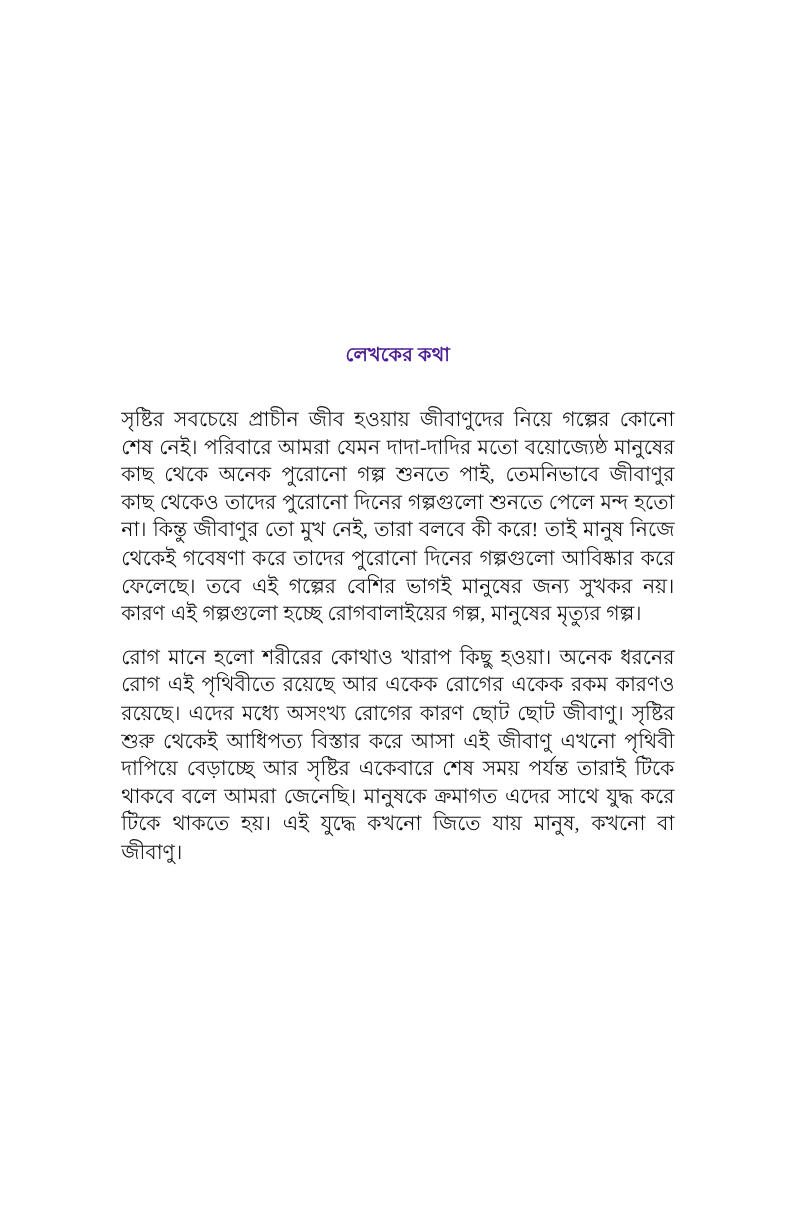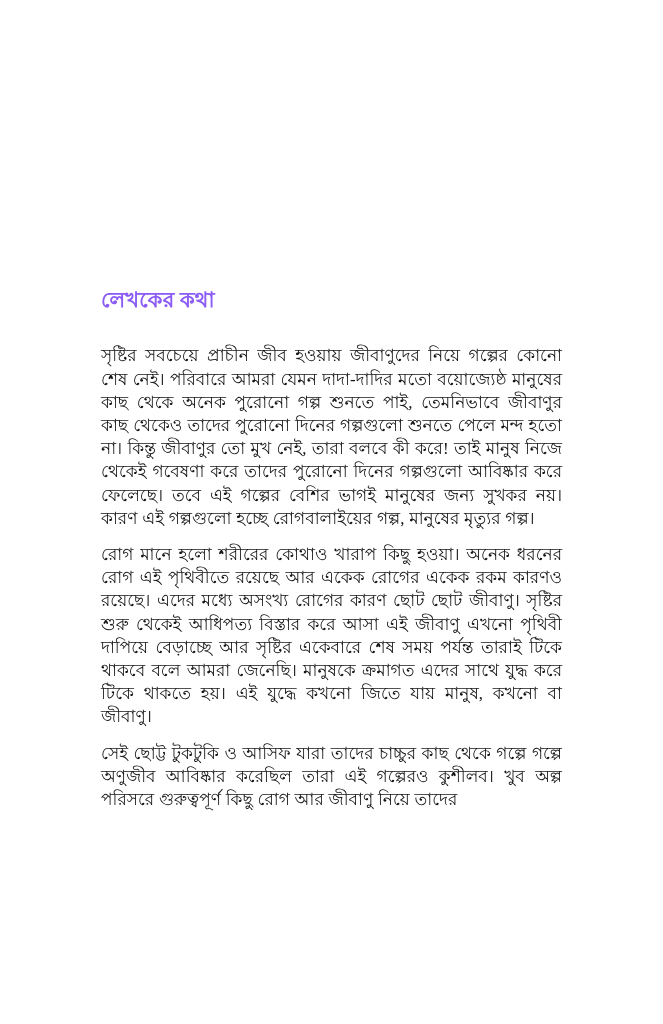--- a/index.html
+++ b/index.html
@@ -24,26 +24,27 @@
   }
 
   .content-block {
     position: absolute;
     left: 101px;
     top: 286px;
     width: 461px;
   }
 
   .page-heading {
-    font-size: 21px;
+    font-size: 16px;
     font-weight: bold;
+    text-align: center;
     line-height: 1.35;
     margin: 0 0 30px 0;
     letter-spacing: 0.2px;
-    color: #8b5cf6;
+    color: #4c1d95;
   }
 
   .body-paragraph {
     font-size: 17px;
     line-height: 23.2px;
     text-align: justify;
     text-justify: inter-word;
     margin: 0 0 13px 0;
     color: #141414;
     word-spacing: 0.5px;
@@ -58,16 +59,15 @@
 
 <div class="page">
   <div class="content-block">
 
     <h1 class="page-heading">লেখকের কথা</h1>
 
     <p class="body-paragraph">সৃষ্টির সবচেয়ে প্রাচীন জীব হওয়ায় জীবাণুদের নিয়ে গল্পের কোনো শেষ নেই। পরিবারে আমরা যেমন দাদা-দাদির মতো বয়োজ্যেষ্ঠ মানুষের কাছ থেকে অনেক পুরোনো গল্প শুনতে পাই, তেমনিভাবে জীবাণুর কাছ থেকেও তাদের পুরোনো দিনের গল্পগুলো শুনতে পেলে মন্দ হতো না। কিন্তু জীবাণুর তো মুখ নেই, তারা বলবে কী করে! তাই মানুষ নিজে থেকেই গবেষণা করে তাদের পুরোনো দিনের গল্পগুলো আবিষ্কার করে ফেলেছে। তবে এই গল্পের বেশির ভাগই মানুষের জন্য সুখকর নয়। কারণ এই গল্পগুলো হচ্ছে রোগবালাইয়ের গল্প, মানুষের মৃত্যুর গল্প।</p>
 
     <p class="body-paragraph">রোগ মানে হলো শরীরের কোথাও খারাপ কিছু হওয়া। অনেক ধরনের রোগ এই পৃথিবীতে রয়েছে আর একেক রোগের একেক রকম কারণও রয়েছে। এদের মধ্যে অসংখ্য রোগের কারণ ছোট ছোট জীবাণু। সৃষ্টির শুরু থেকেই আধিপত্য বিস্তার করে আসা এই জীবাণু এখনো পৃথিবী দাপিয়ে বেড়াচ্ছে আর সৃষ্টির একেবারে শেষ সময় পর্যন্ত তারাই টিকে থাকবে বলে আমরা জেনেছি। মানুষকে ক্রমাগত এদের সাথে যুদ্ধ করে টিকে থাকতে হয়। এই যুদ্ধে কখনো জিতে যায় মানুষ, কখনো বা জীবাণু।</p>
 
-    <p class="body-paragraph">সেই ছোট্ট টুকটুকি ও আসিফ যারা তাদের চাচ্চুর কাছ থেকে গল্পে গল্পে অণুজীব আবিষ্কার করেছিল তারা এই গল্পেরও কুশীলব। খুব অল্প পরিসরে গুরুত্বপূর্ণ কিছু রোগ আর জীবাণু নিয়ে তাদের</p>
 
   </div>
 </div>
 
 </body></html>

